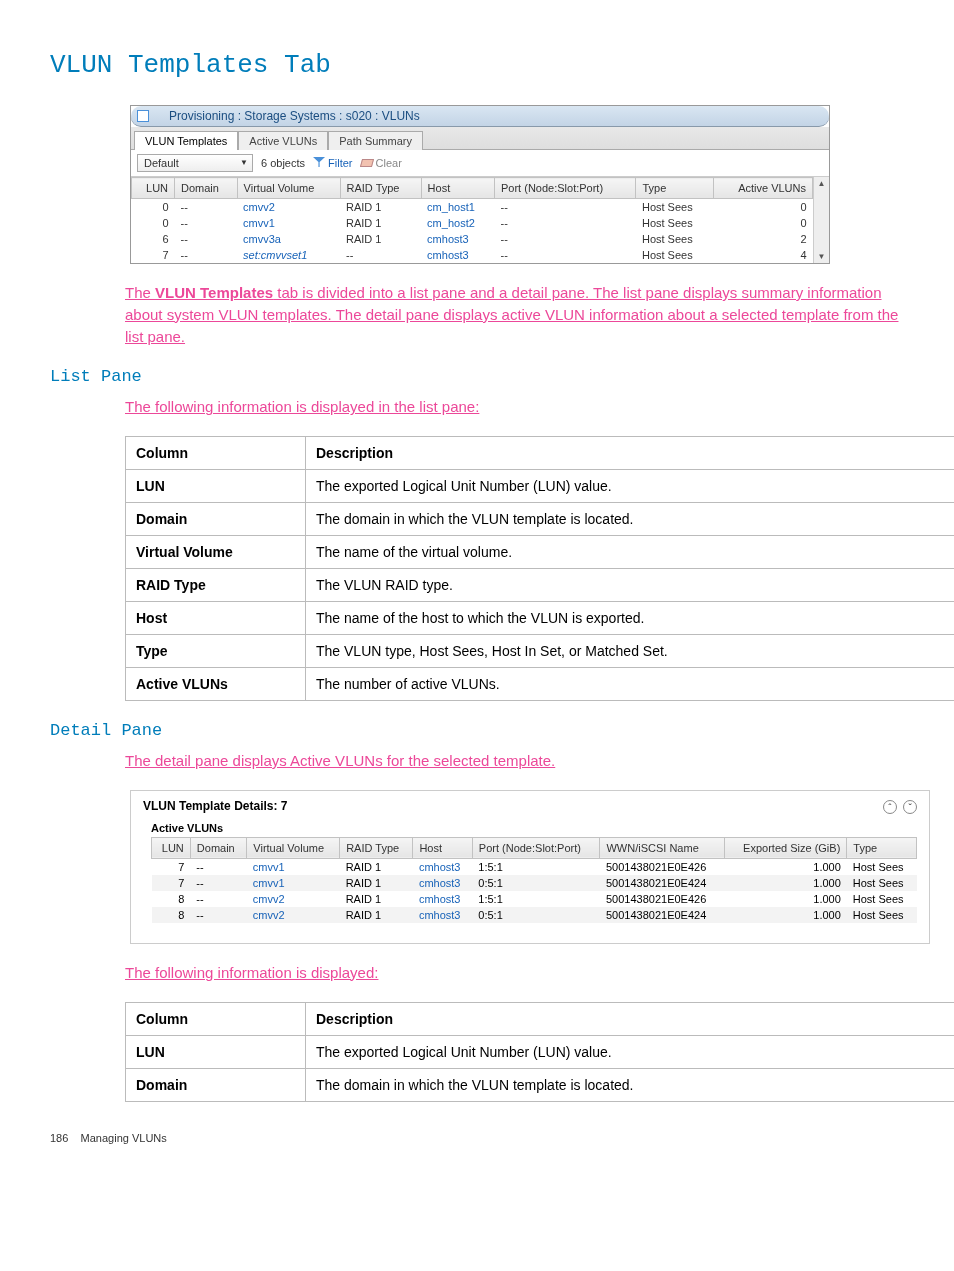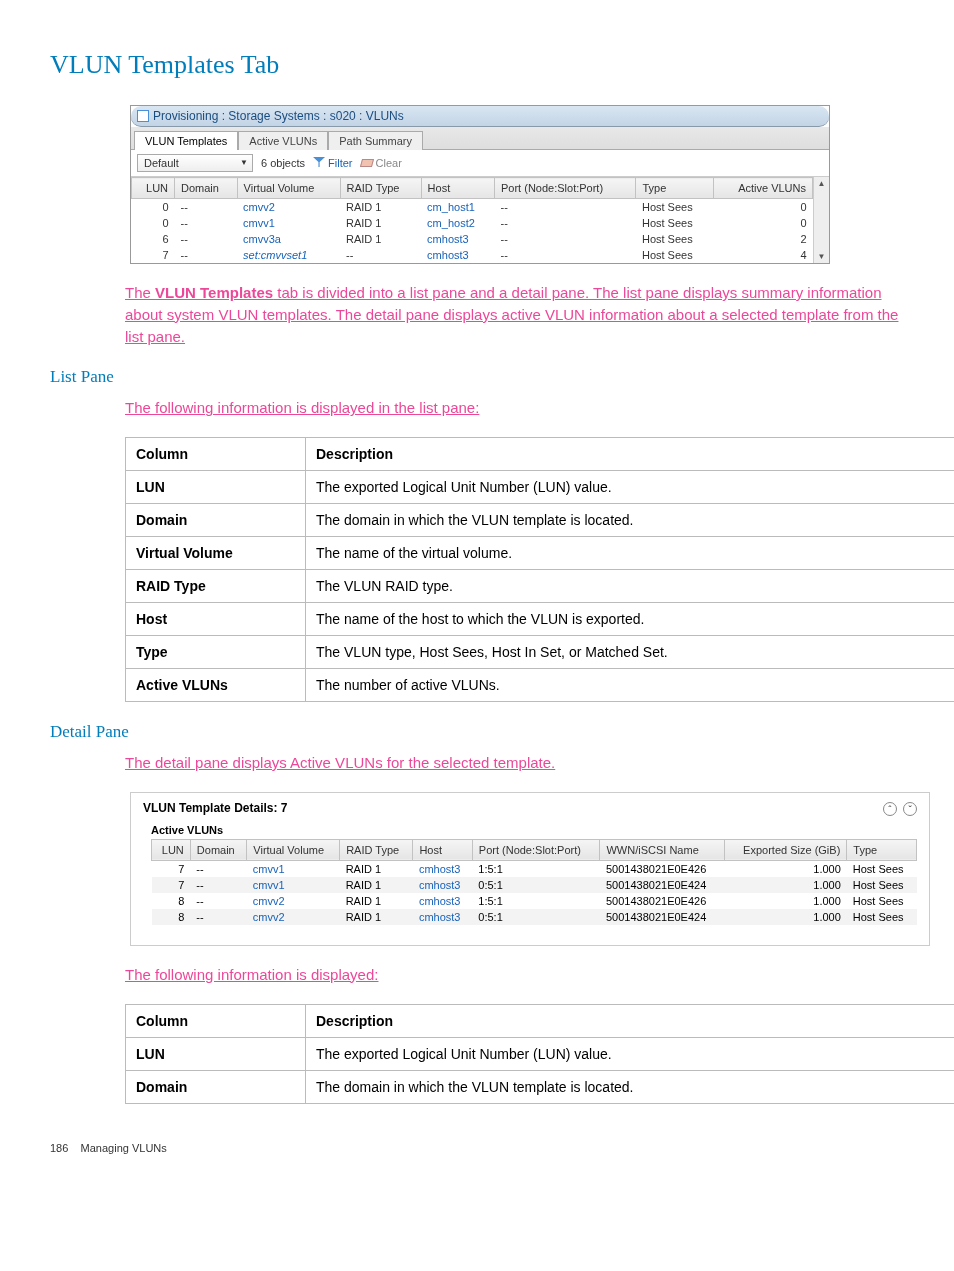--- a/index.html
+++ b/index.html
@@ -4,21 +4,21 @@
 <style>
   * { box-sizing: border-box; margin: 0; padding: 0; }
   body {
     font-family: Arial, Helvetica, sans-serif;
     font-size: 14px;
     color: #000;
     background: #fff;
     width: 954px;
     padding: 50px 50px 30px 50px;
   }
-  h1, h2 { font-family: Liberation Serif, serif; font-weight: 300; color: #007dba; }
+  h1, h2 { font-family: Liberation Mono, monospace; font-weight: 300; color: #007dba; }
   h1 { font-size: 26px; margin-bottom: 25px; }
   h2 { font-size: 17px; margin: 20px 0 10px 0; }
   p { margin: 10px 0 18px 0; line-height: 1.45; font-size: 15px; color: #ec4899; text-decoration: underline; }
   .indent { margin-left: 75px; }
 
   
   .ss-panel {
     border: 1px solid #999;
     background: #fff;
     margin: 0 0 18px 80px;
@@ -28,21 +28,21 @@
     color: #333;
   }
   .ss-title-bar {
     background: linear-gradient(to bottom, #d9e6f2, #c3d4e6);
     padding: 3px 6px;
     border-bottom: 1px solid #89a;
     color: #1a4d80;
     font-size: 12px;
     display: flex;
     align-items: center;
-    gap: 4px;
+    gap: 20px;
     border-radius: 10px;
   }
   .ss-icon-doc {
     width: 12px; height: 12px; display: inline-block;
     background: #fff; border: 1px solid #4a90d9;
   }
   .ss-tabs {
     display: flex;
     background: linear-gradient(to bottom,#e8e8e8,#dedede);
     border-bottom: 1px solid #aaa;
@@ -166,21 +166,21 @@
   }
   .desc-table th, .desc-table td {
     border: 1px solid #bbb;
     padding: 8px 10px;
     text-align: left;
     font-size: 14px;
   }
   .desc-table th { font-weight: bold; }
   .desc-table td.col1 { font-weight: bold; width: 180px; }
 
-  .footer { font-size: 11px; color: #333; margin-top: 38px; }
+  .footer { font-size: 11px; color: #333; margin-top: 30px; }
 </style>
 </head>
 <body>
 
 <h1>VLUN Templates Tab</h1>
 
 <div class="ss-panel">
   <div class="ss-title-bar">
     <span class="ss-icon-doc"></span>
     <span>Provisioning : Storage Systems : s020 : VLUNs</span>

